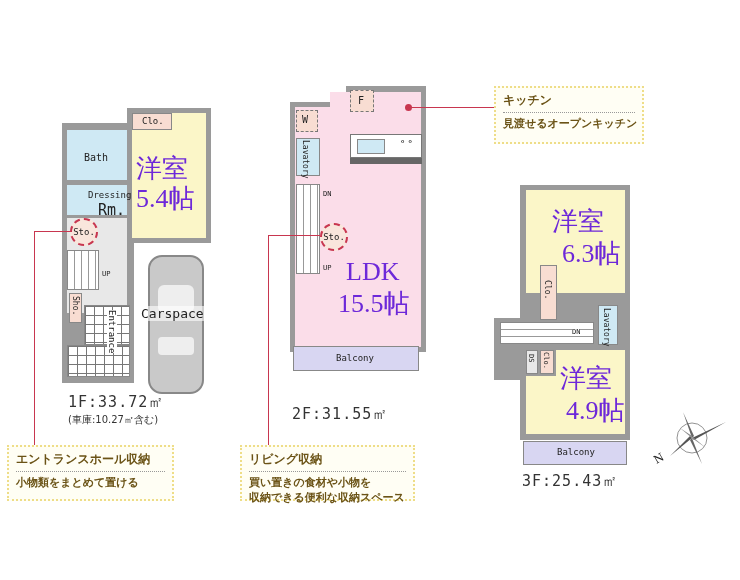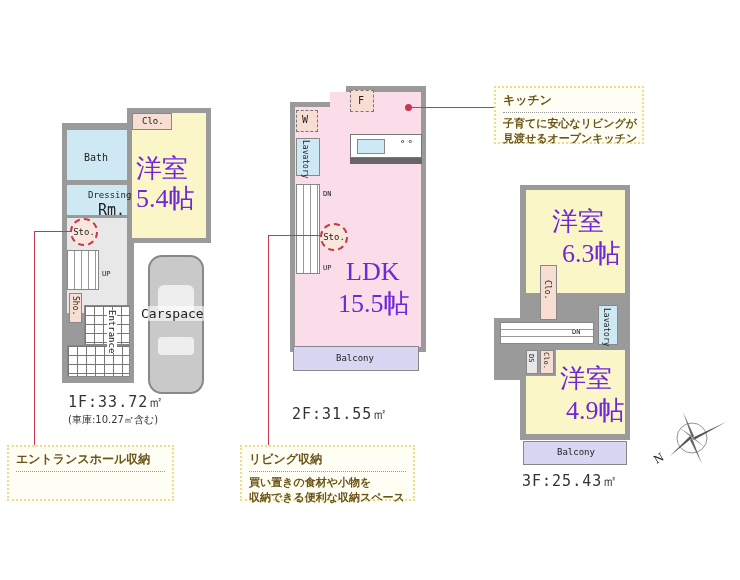--- a/index.html
+++ b/index.html
@@ -140,23 +140,23 @@
 
 <div class="leader" style="left:34px;top:231px;width:36px;height:1px;"></div>
 <div class="leader" style="left:34px;top:231px;width:1px;height:215px;"></div>
 <div class="leader" style="left:268px;top:235px;width:52px;height:1px;"></div>
 <div class="leader" style="left:268px;top:235px;width:1px;height:211px;"></div>
 <div class="leader" style="left:408px;top:107px;width:86px;height:1px;"></div>
 <div class="abs" style="left:405px;top:104px;width:7px;height:7px;border-radius:50%;background:#c8364f;"></div>
 
 <div class="callout" style="left:494px;top:86px;width:150px;height:58px;">
   <div class="t">キッチン</div>
-  <div class="d">子育てに安心なリビングが</div>
   <div class="d">見渡せるオープンキッチン</div>
 </div>
 <div class="callout" style="left:7px;top:445px;width:167px;height:56px;">
   <div class="t">エントランスホール収納</div>
+  <div class="d">小物類をまとめて置ける</div>
 </div>
 <div class="callout" style="left:240px;top:445px;width:175px;height:56px;">
   <div class="t">リビング収納</div>
   <div class="d">買い置きの食材や小物を</div>
   <div class="d">収納できる便利な収納スペース</div>
 </div>
 
 </body></html>

